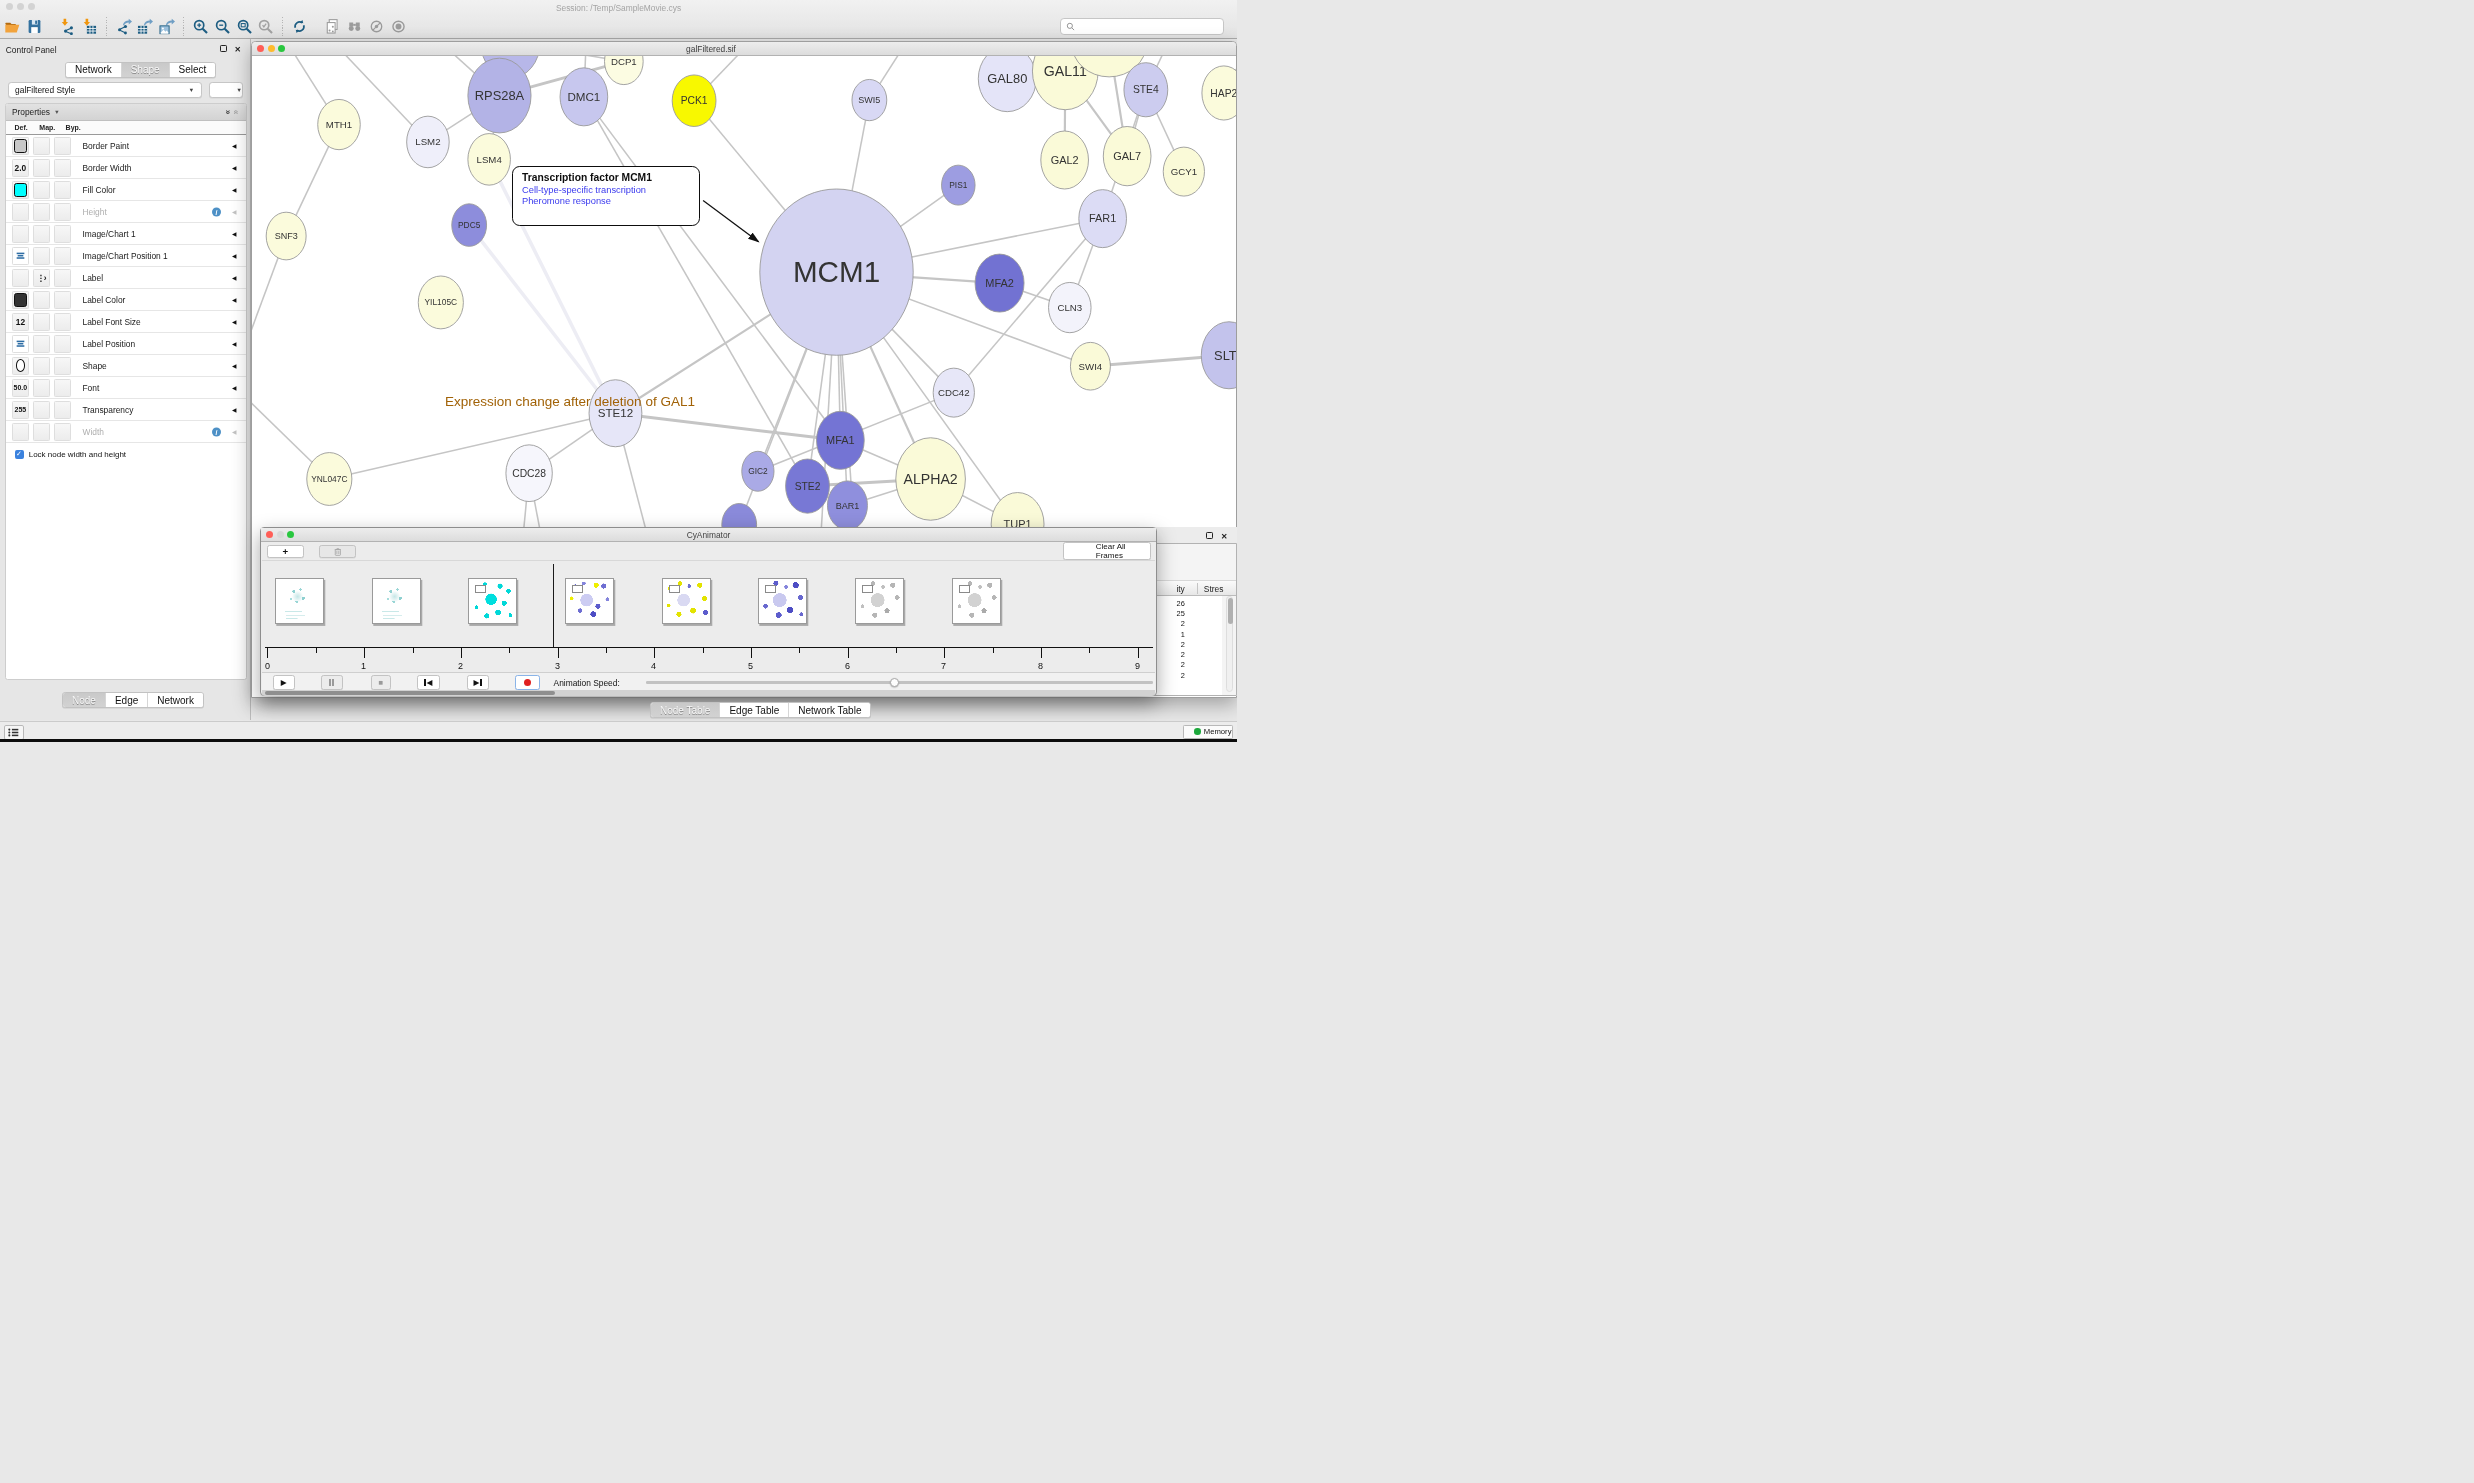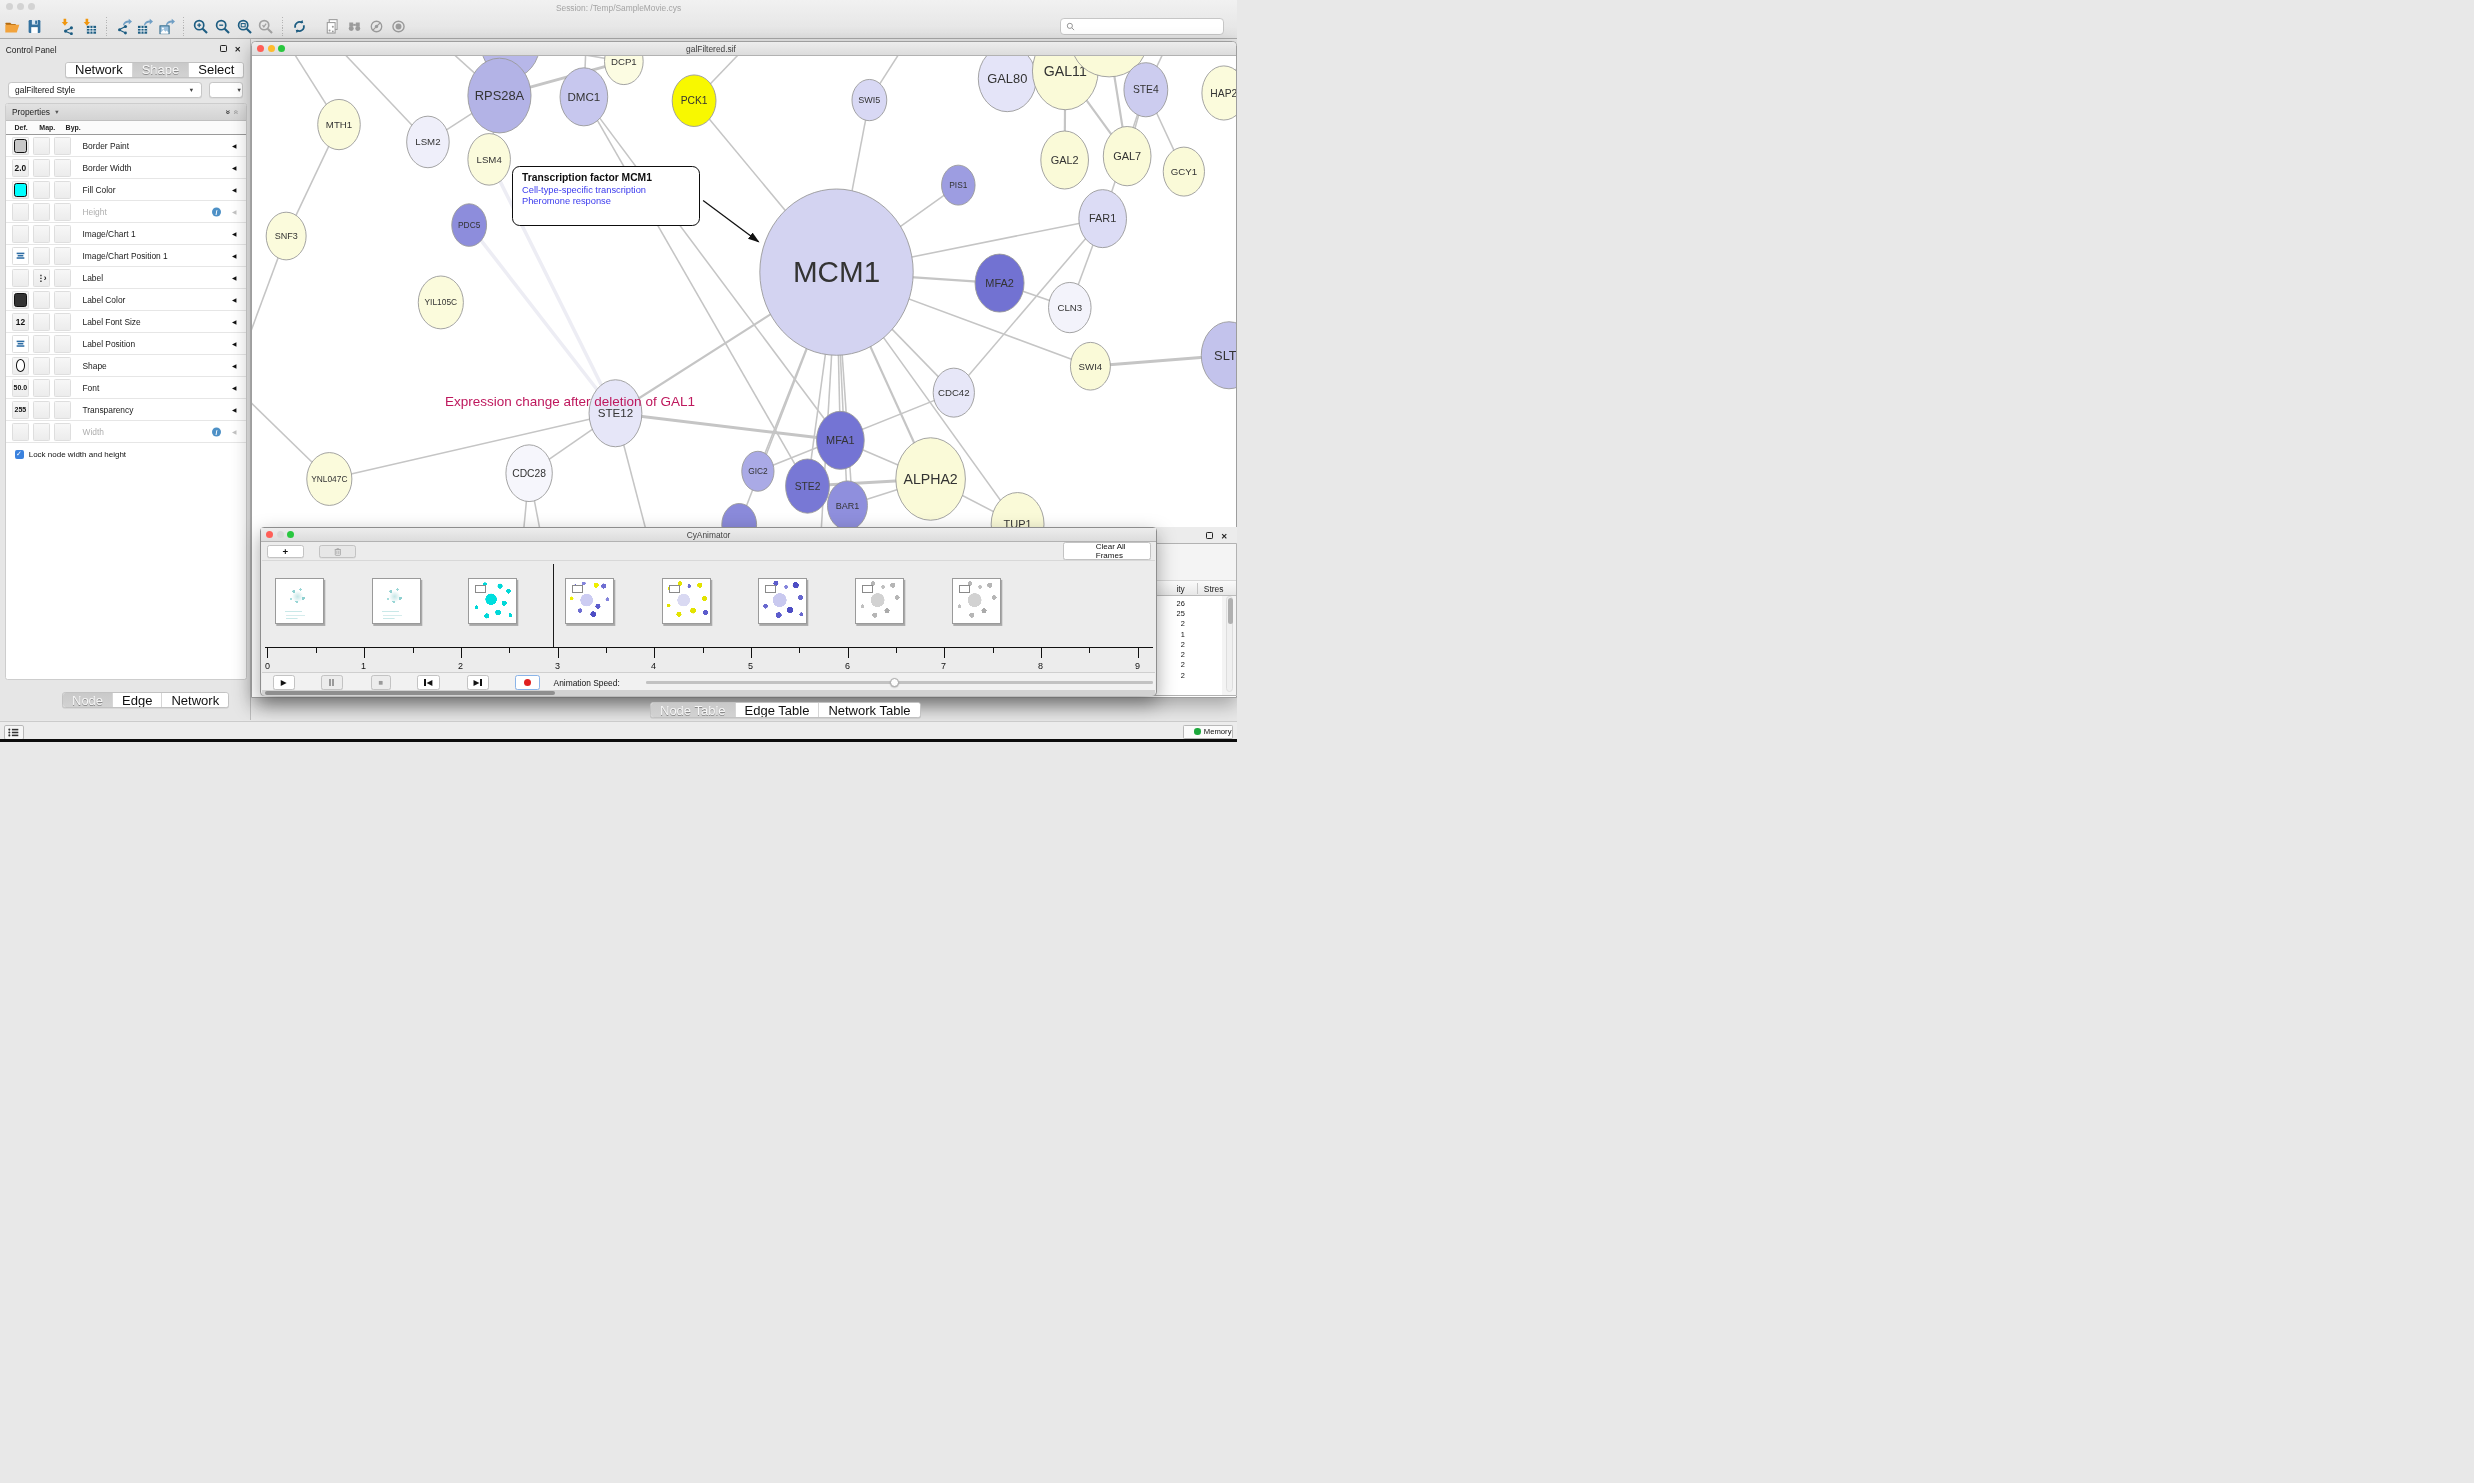--- a/index.html
+++ b/index.html
@@ -24,21 +24,21 @@
   
   .cpanel { position:absolute; left:0; top:39px; width:251px; height:681px;
     background:#e6e6e6; border-right:0.6px solid #bdbdbd; }
   .cp-title { position:absolute; left:5.8px; top:5.8px; font-size:8.4px; color:#222; }
   .winbtn { position:absolute; top:5.8px; font-size:7.7px; color:#222; cursor:default; }
   .cp-float { right:23px; width:7px; height:7px; border:1px solid #222; border-radius:1.3px; }
   .cp-close { right:9px; font-weight:bold; }
   .seg { position:absolute; display:flex; border:0.6px solid #c2c2c2; border-radius:3.2px; overflow:hidden;
     background:#fff; box-shadow:0 0.6px 0.6px rgba(0,0,0,.12); }
   .seg .sg { height:14px; display:flex; align-items:center; justify-content:center;
-    font-size:13px; color:#111; background:#fff; border-left:0.6px solid #d6d6d6; padding:0 9px; }
+    font-size:10px; color:#111; background:#fff; border-left:0.6px solid #d6d6d6; padding:0 9px; }
   .seg .sg:first-child { border-left:none; }
   .seg .sg.sel { background:linear-gradient(#c9c9c9,#d2d2d2); color:#f6f6f6;
     text-shadow:0 0.6px 0.6px rgba(90,90,90,.6); }
   .dd { position:absolute; left:7.7px; top:43px; width:194px; height:16px; background:#fff;
     border:0.6px solid #c6c6c6; border-radius:3.2px; font-size:8.4px; color:#111;
     display:flex; align-items:center; padding:0 6.4px; box-shadow:0 0.6px 0.6px rgba(0,0,0,.08); }
   .dd .caret, .ddbtn .caret { margin-left:auto; font-size:5.8px; color:#444; }
   .ddbtn { position:absolute; left:209px; top:43px; width:34px; height:16px; background:#fff;
     border:0.6px solid #c6c6c6; border-radius:3.2px; display:flex; align-items:center; justify-content:center;
     box-shadow:0 0.6px 0.6px rgba(0,0,0,.08); }
@@ -78,21 +78,21 @@
   .netwin { position:absolute; left:251px; top:41px; width:986px; height:657px;
     background:#fff; border:0.6px solid #9e9e9e; border-radius:4.5px 4.5px 0 0;
     box-shadow:0 6.4px 19.3px rgba(0,0,0,.3); overflow:hidden; }
   .wtitle { position:absolute; left:0; top:0; right:0; height:13.5px;
     background:linear-gradient(#ededed,#dcdcdc); border-bottom:0.6px solid #b2b2b2; }
   .wtitle .t { position:absolute; left:459px; transform:translateX(-50%); top:1.9px; font-size:8.4px; color:#3c3c3c; }
   #net-svg { position:absolute; left:0; top:13.5px; }
   .nann { position:absolute; background:#fff; border:1.9px solid #0d0d0d; border-radius:7.7px; padding:5.2px 9px; }
   .nann .at { font-size:10.3px; font-weight:bold; color:#0d0d0d; margin-bottom:1.9px; }
   .nann .al { font-size:9.3px; color:#3a3aee; margin-top:1.3px; }
-  .ncaption { position:absolute; font-size:13.5px; color:#be185d; }
+  .ncaption { position:absolute; font-size:13.5px; color:#a16207; }
 
   
   .cyani { position:absolute; left:260px; top:527px; width:897px; height:169px;
     background:#ececec; border:0.6px solid #8e8e8e; border-radius:3.9px;
     box-shadow:0 7.7px 19.3px rgba(0,0,0,.35); }
   .cyani .wtitle { height:14px; }
   .cyani .wtitle .t { left:0; right:0; transform:none; text-align:center; top:1.9px; color:#444; }
   .ca-toolbar { position:absolute; left:0; top:14px; right:0; height:18px; background:#ececec; }
   .btn { background:#fff; border:0.6px solid #c3c3c3; border-radius:2.6px; font-size:8px; color:#111;
     display:flex; align-items:center; justify-content:center; box-shadow:0 0.6px 0.6px rgba(0,0,0,.08); }

